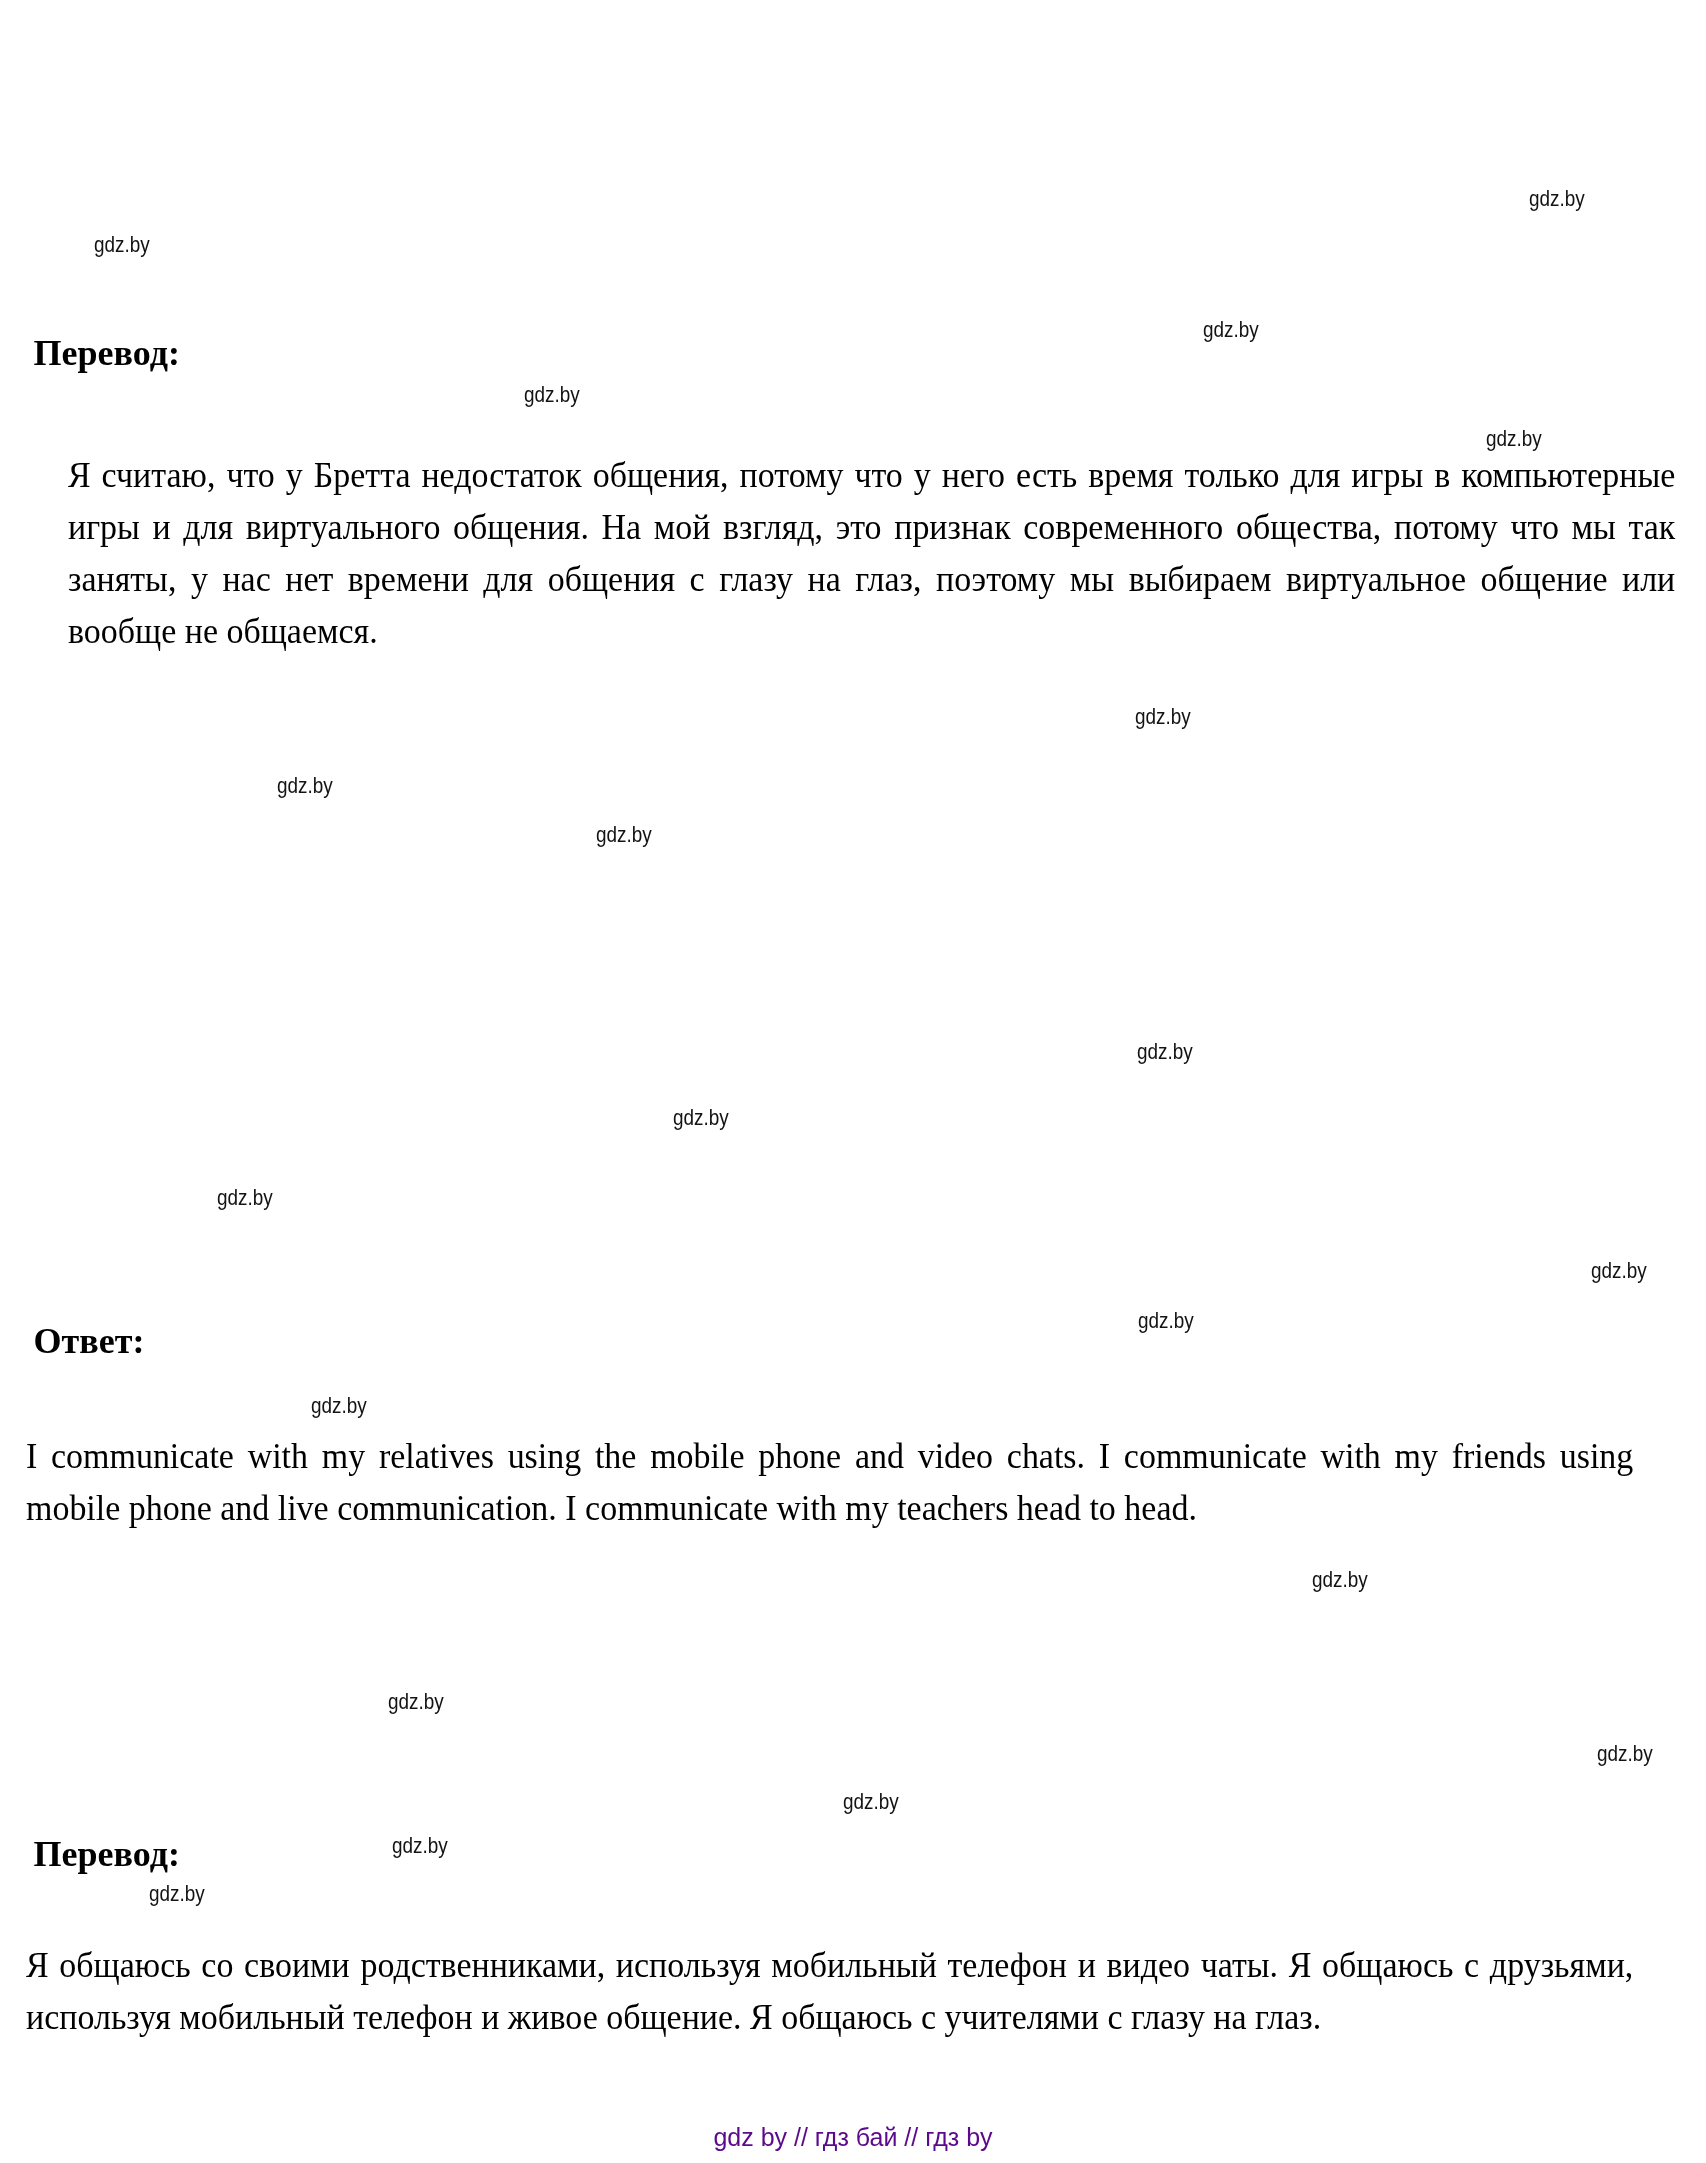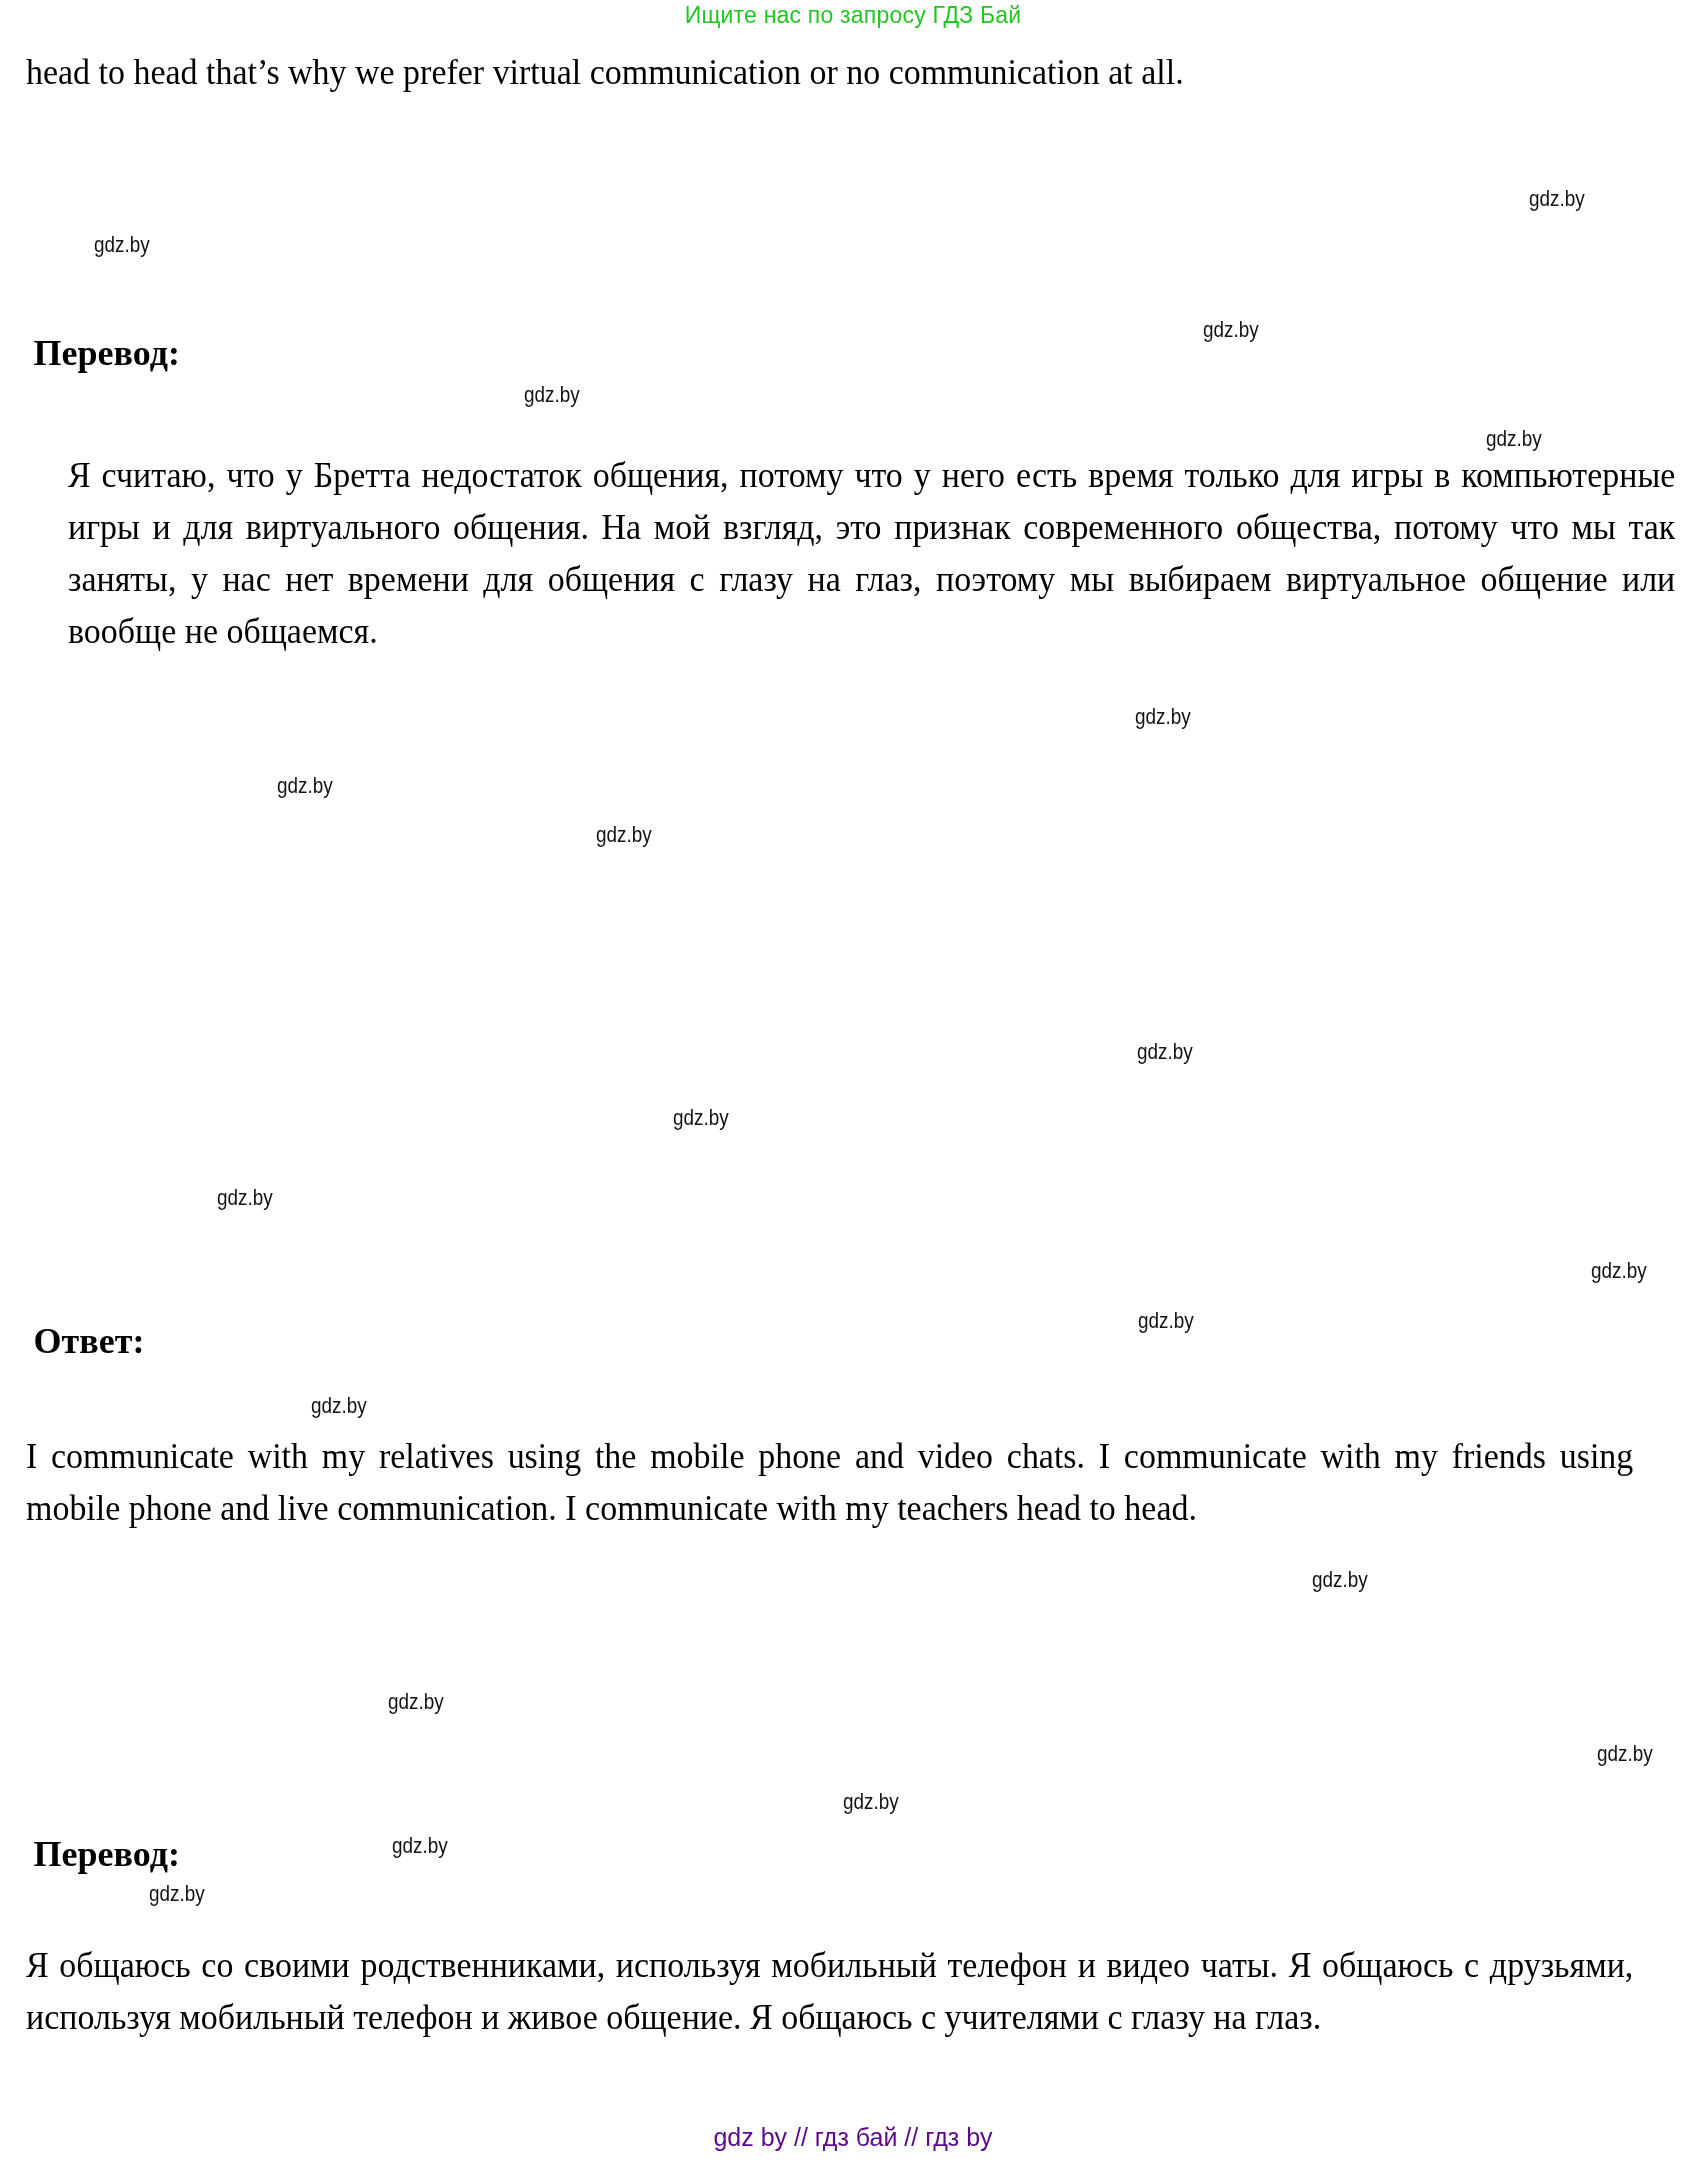--- a/index.html
+++ b/index.html
@@ -82,25 +82,21 @@
     font-family: "Liberation Sans", "DejaVu Sans", sans-serif;
     font-size: 25px;
     white-space: nowrap;
   }
 </style>
 </head>
 <body>
 
 <div id="page">
 
-  <div class="promo" style="color: rgb(34, 197, 34);">Ищите нас по запросу ГДЗ Бай</div>
 
-  <div class="blk" style="top:47px;">
-    <p class="para last-left">head to head that’s why we prefer virtual communication or no communication at all.</p>
-  </div>
 
   <div class="blk" style="top:322px;">
     <h3 class="heading">Перевод:</h3>
   </div>
 
   <div class="blk" style="top:450px;margin-left:42px;">
     <p class="para">Я считаю, что у Бретта недостаток общения, потому что у него есть время только для игры в компьютерные игры и для виртуального общения. На мой взгляд, это признак современного общества, потому что мы так заняты, у нас нет времени для общения с глазу на глаз, поэтому мы выбираем виртуальное общение или вообще не общаемся.</p>
   </div>
 
 

